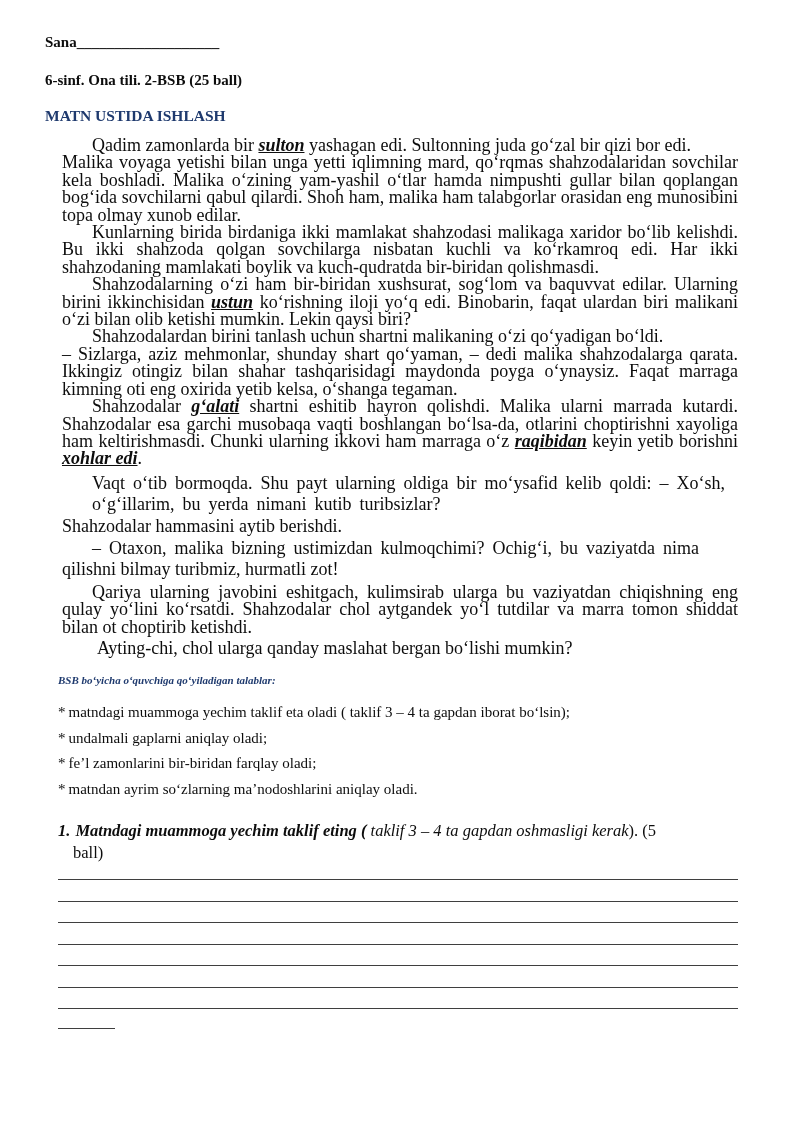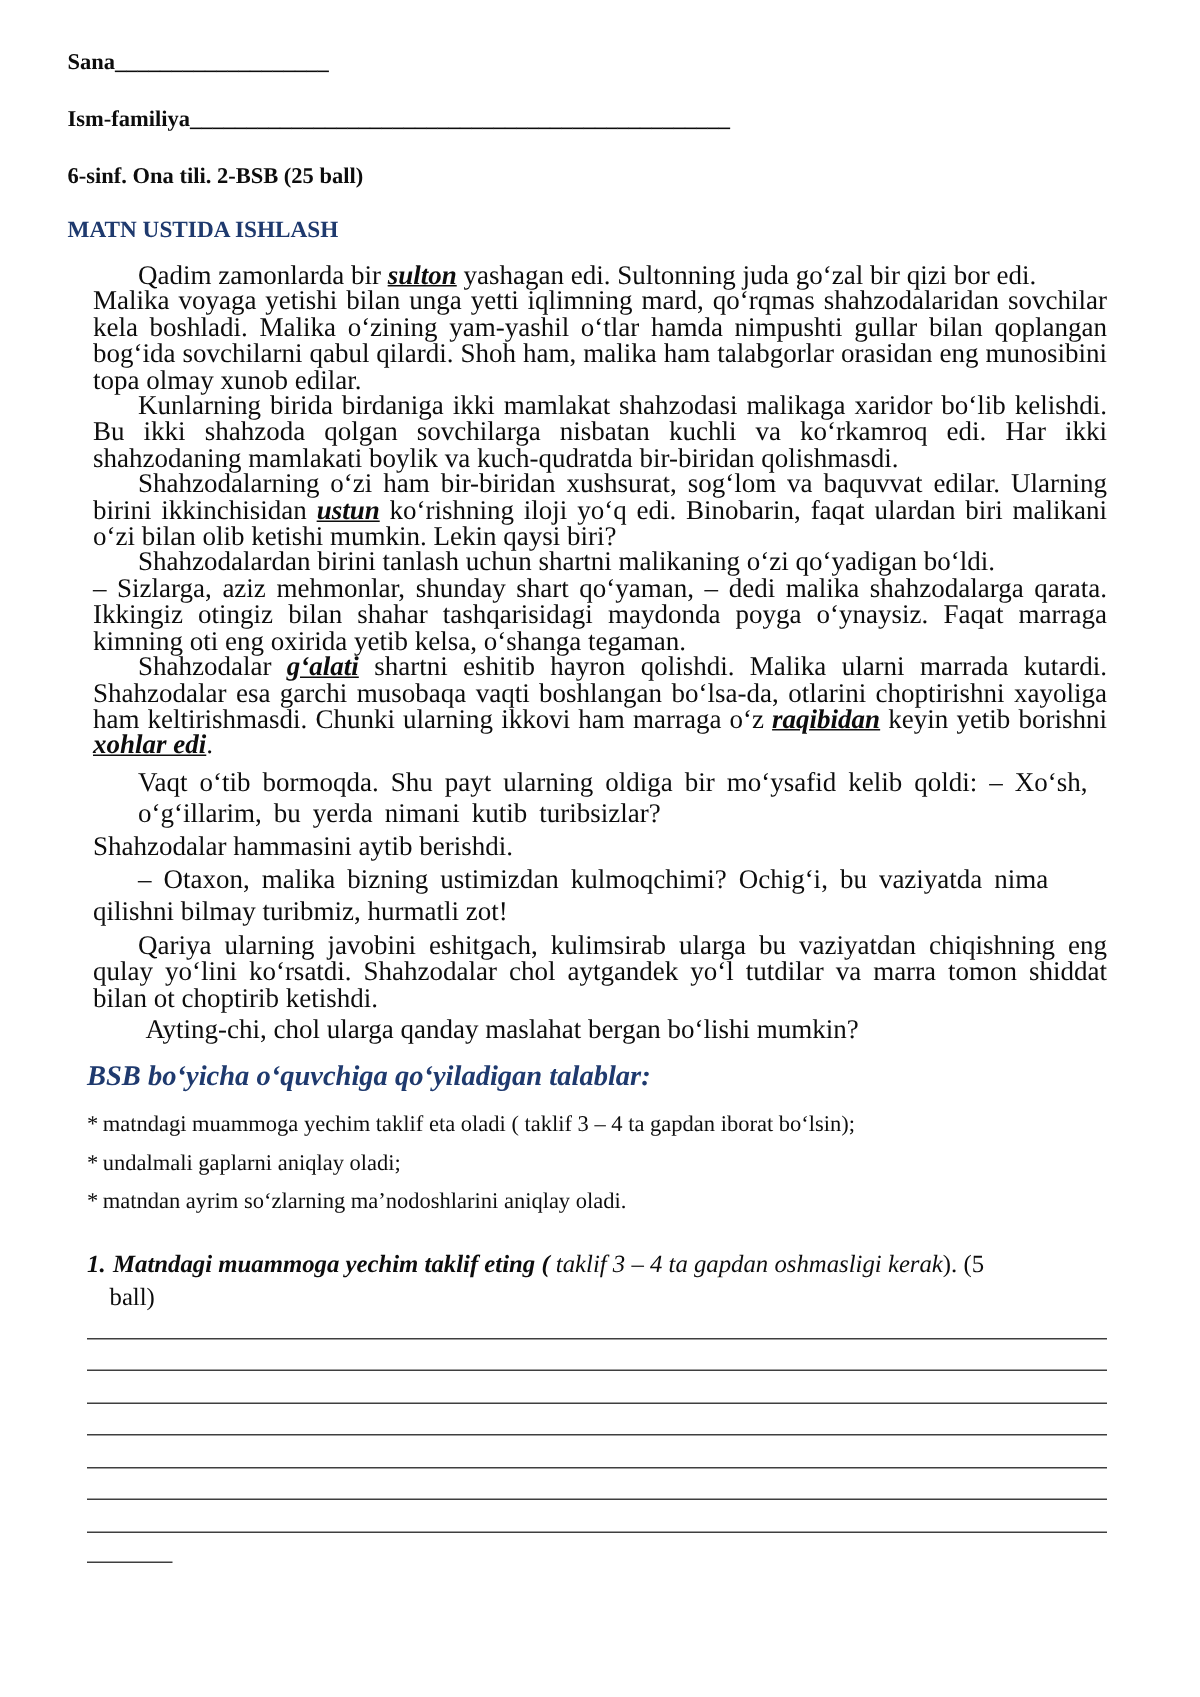--- a/index.html
+++ b/index.html
@@ -33,42 +33,41 @@
   .bindent { padding-left: 30px; }
   .spaced  { line-height: 21.6px !important; }
   .wspace  { word-spacing: 3.5px; }
   .mt3 { margin-top: 3px !important; }
   .mt4 { margin-top: 4px !important; }
   .mt5 { margin-top: 5px !important; }
   .hl { font-weight: bold; font-style: italic; text-decoration: underline; }
 
   
   .lower { margin-left: 13px; }
-  .req-title { color: var(--navy); font-weight: bold; font-style: italic; font-size: 19px; line-height: 18px; margin: 14px 0 14px 0; }
+  .req-title { color: var(--navy); font-weight: bold; font-style: italic; font-size: 11px; line-height: 18px; margin: 14px 0 14px 0; }
   .req-item { font-size: 15px; line-height: 18px; margin: 0 0 7.5px 0; }
   .req-item .marker { margin-right: 3px; }
   .tasks-heading { color: var(--blue); font-weight: bold; font-size: 17.5px; line-height: 22px; margin: 24px 0 0 0; }
   .question { font-size: 16.5px; line-height: 22px; margin: 22px 0 0 0; padding-left: 15px; text-indent: -15px; }
   .q-num { font-weight: bold; font-style: italic; margin-right: 5px; }
   .q-bold { font-weight: bold; font-style: italic; }
   .q-italic { font-style: italic; }
 
   
   .answers { margin-top: -5px; }
   .ans-line { height: 21.5px; border-bottom: 1.5px solid var(--line); }
   .ans-line.short { width: 57px; height: 20px; }
 </style>
 </head>
 <body>
 
 <div class="page">
 
   <p class="hline"><span>Sana</span><span>___________________</span></p>
 
-  <p class="hline"><span>Ism-familiya</span><span>________________________________________________</span></p>
 
   <p class="hline tight">6-sinf. Ona tili. 2-BSB (25 ball)</p>
 
   <h2 class="doc-heading">MATN USTIDA ISHLASH</h2>
 
   <div class="story">
       <p class="indent"><span>Qadim zamonlarda bir </span><span class="hl">sulton</span><span> yashagan edi. Sultonning juda go‘zal bir qizi bor edi.</span></p>
       <p class="justify"><span>Malika voyaga yetishi bilan unga yetti iqlimning mard, qo‘rqmas shahzodalaridan sovchilar kela boshladi. Malika o‘zining yam-yashil o‘tlar hamda nimpushti gullar bilan qoplangan bog‘ida sovchilarni qabul qilardi. Shoh ham, malika ham talabgorlar orasidan eng munosibini topa olmay xunob edilar.</span></p>
       <p class="indent justify"><span>Kunlarning birida birdaniga ikki mamlakat shahzodasi malikaga xaridor bo‘lib kelishdi. Bu ikki shahzoda qolgan sovchilarga nisbatan kuchli va ko‘rkamroq edi. Har ikki shahzodaning mamlakati boylik va kuch-qudratda bir-biridan qolishmasdi.</span></p>
       <p class="indent justify"><span>Shahzodalarning o‘zi ham bir-biridan xushsurat, sog‘lom va baquvvat edilar. Ularning birini ikkinchisidan </span><span class="hl">ustun</span><span> ko‘rishning iloji yo‘q edi. Binobarin, faqat ulardan biri malikani o‘zi bilan olib ketishi mumkin. Lekin qaysi biri?</span></p>
@@ -83,20 +82,21 @@
       <p class="indent2 mt4"><span>Ayting-chi, chol ularga qanday maslahat bergan bo‘lishi mumkin?</span></p>
     </div>
 
   <div class="lower">
 
     <p class="req-title">BSB bo‘yicha o‘quvchiga qo‘yiladigan talablar:</p>
 
     <div>
         <p class="req-item"><span class="marker">*</span><span>matndagi muammoga yechim taklif eta oladi ( taklif 3 – 4 ta gapdan iborat bo‘lsin);</span></p>
         <p class="req-item"><span class="marker">*</span><span>undalmali gaplarni aniqlay oladi;</span></p>
+        <p class="req-item"><span class="marker">*</span><span>fe’l zamonlarini bir-biridan farqlay oladi;</span></p>
         <p class="req-item"><span class="marker">*</span><span>matndan ayrim so‘zlarning ma’nodoshlarini aniqlay oladi.</span></p>
       </div>
 
 
     <p class="question"><span class="q-num">1.</span><span class="q-bold">Matndagi muammoga yechim taklif eting (</span><span class="q-italic"> taklif 3 – 4 ta gapdan oshmasligi kerak</span><span>). (5</span><br><span>ball)</span></p>
 
     <div class="answers">
         <div class="ans-line"></div>
         <div class="ans-line"></div>
         <div class="ans-line"></div>

